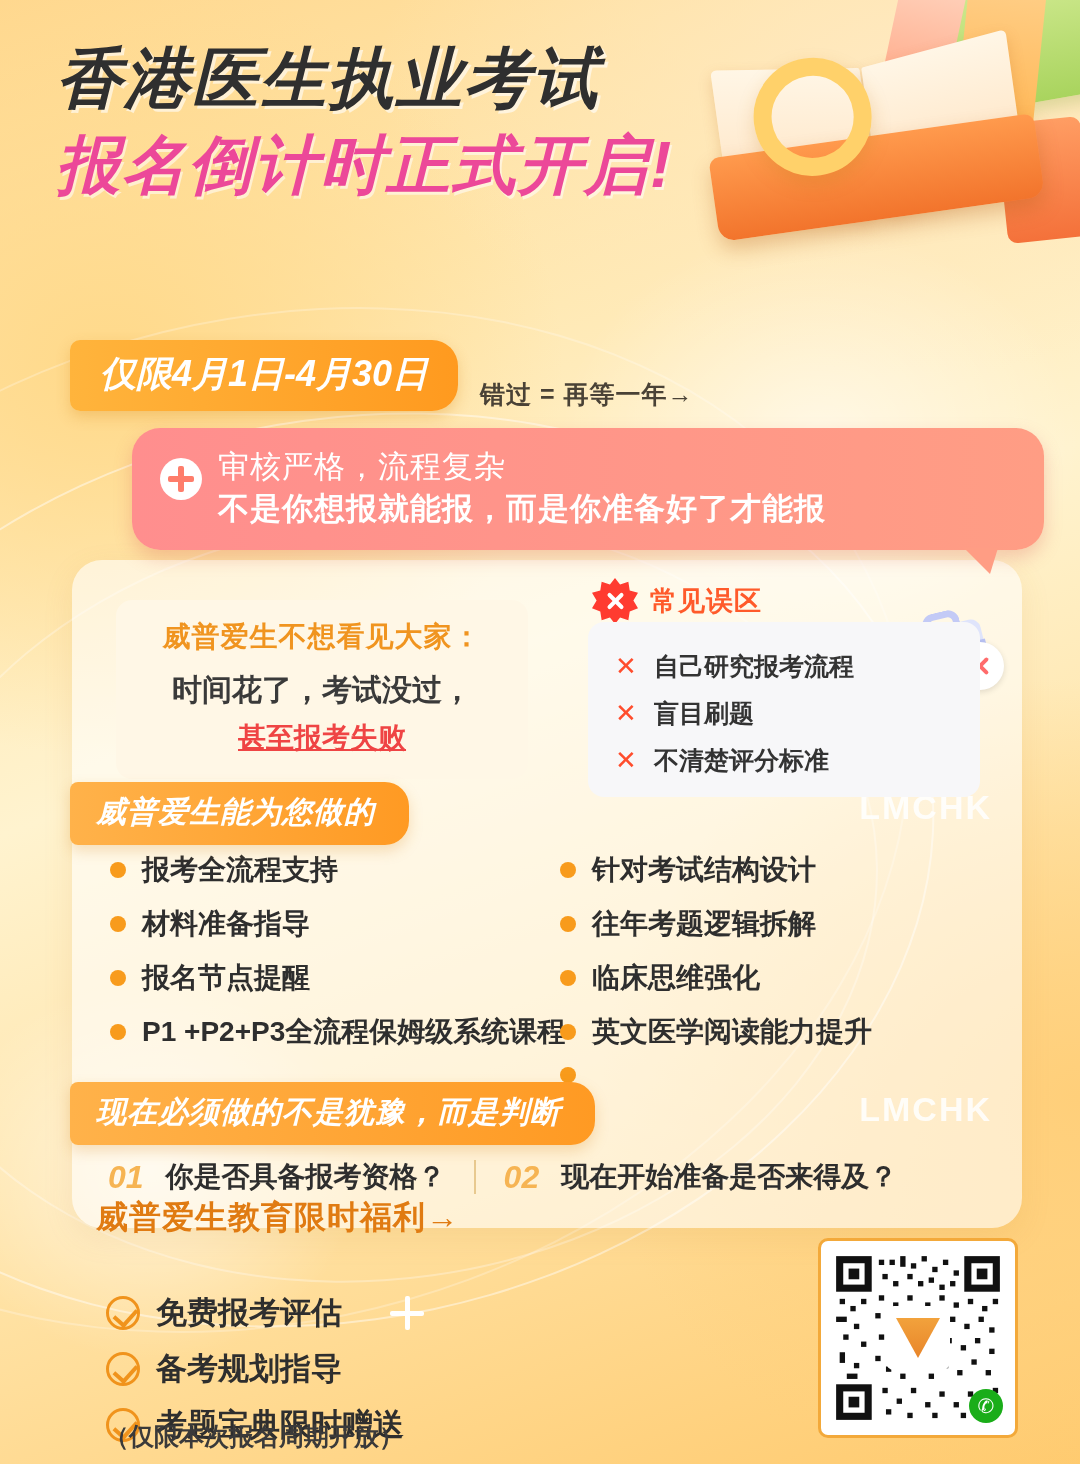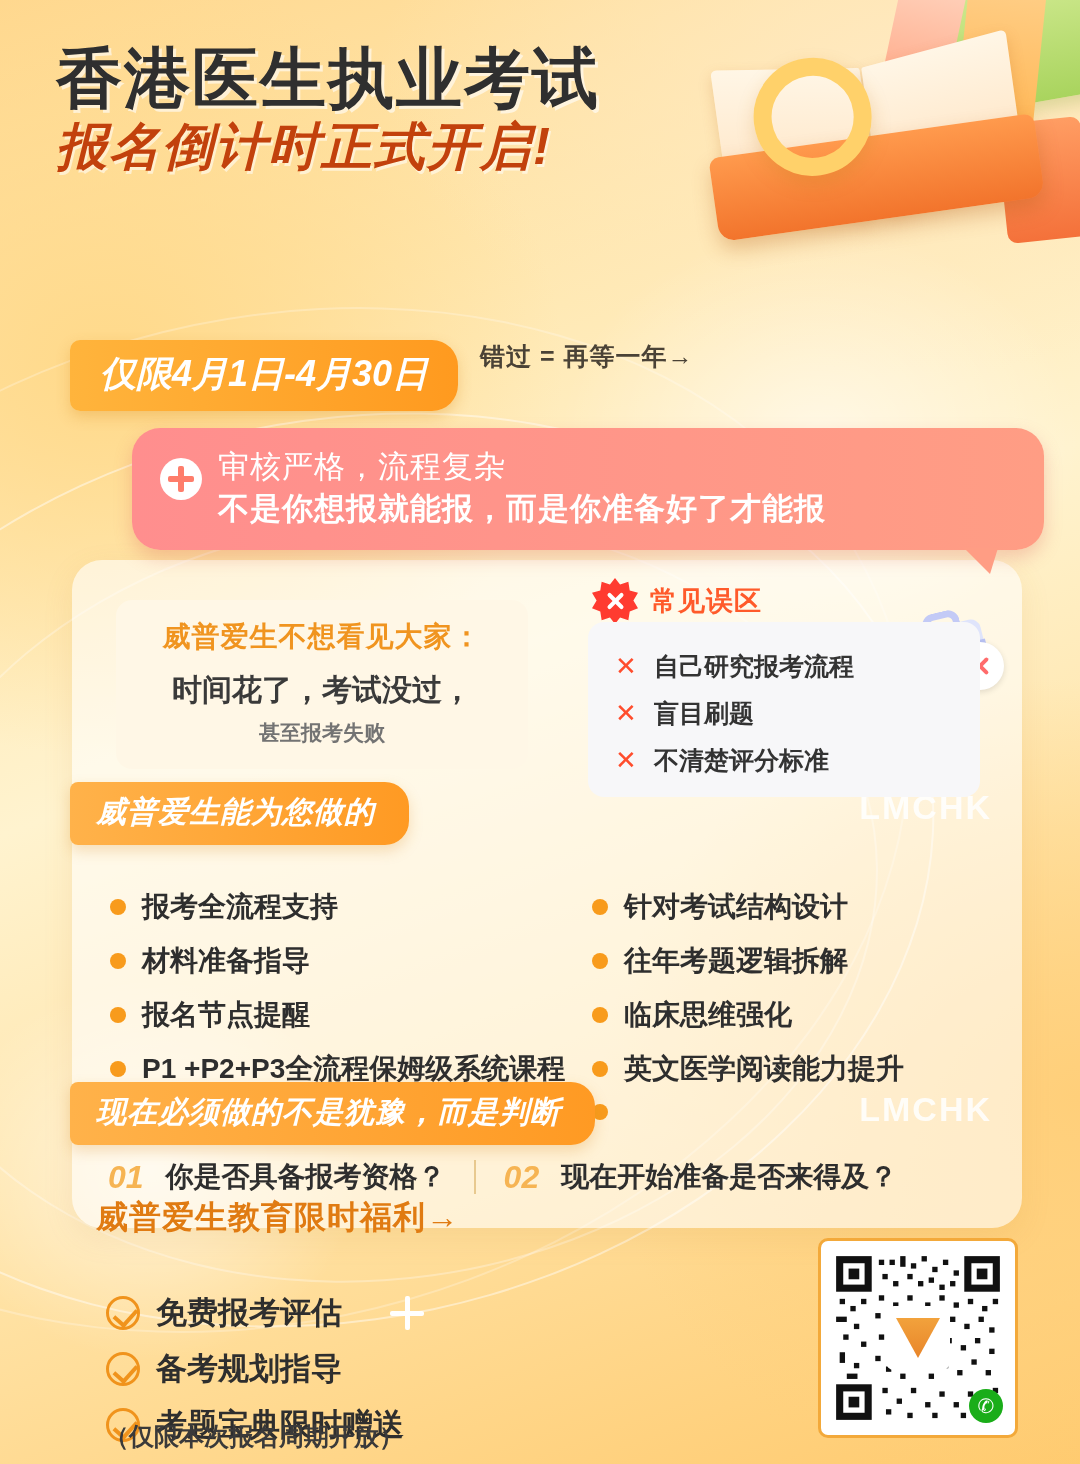--- a/index.html
+++ b/index.html
@@ -68,33 +68,34 @@
     background: linear-gradient(180deg,#cfe98f,#a9d45e); border-radius: 12px;
     transform: rotate(-10deg); box-shadow: 0 8px 16px rgba(120,160,50,0.25);
   }
 
   
   .title-block { position: absolute; left: 56px; top: 44px; z-index: 5; }
   .t1 {
     font-size: 66px; font-weight: 800; letter-spacing: 2px;
     color: #2f2f2f; line-height: 1.05;
     text-shadow: 3px 3px 0 rgba(255,255,255,0.6);
+    font-style: italic;
   }
   .t2 {
     font-size: 70px; font-weight: 800; font-style: italic;
     color: #1f1f1f; line-height: 1.0; margin-top: 2px;
     letter-spacing: 1px;
   }
   .t3 {
-    font-size: 51px; font-weight: 800; font-style: italic;
-    color: #c2410c; line-height: 1.08; margin-top: 6px;
+    font-size: 64px; font-weight: 800; font-style: italic;
+    color: #ec4899; line-height: 1.08; margin-top: 18px;
     letter-spacing: 2px;
     text-shadow: 2px 3px 0 rgba(255,255,255,0.55);
   }
-  .date-row { position: absolute; left: 70px; top: 340px; display: flex; align-items: flex-start; gap: 22px; z-index: 5; }
+  .date-row { position: absolute; left: 70px; top: 340px; display: flex; align-items: flex-end; gap: 22px; z-index: 5; }
   .date-pill {
     background: linear-gradient(90deg,#ffb43c,#ff9a1f);
     color: #fff; font-size: 36px; font-weight: 800; font-style: italic;
     padding: 10px 30px 12px 30px; border-radius: 10px 26px 26px 10px;
     box-shadow: 0 6px 14px rgba(220,140,30,0.3);
   }
   .miss-note { font-size: 25px; color: #4a4236; font-weight: 600; letter-spacing: 1px; }
 
   
   .alert {
@@ -133,21 +134,21 @@
   .wm1 { right: 30px; top: 228px; }
   .wm2 { right: 30px; top: 530px; }
 
   .pain-box {
     position: absolute; left: 44px; top: 40px; width: 412px;
     background: #fff7e6; border-radius: 16px; padding: 18px 16px 22px 16px;
     text-align: center;
   }
   .pain-title { font-size: 28px; font-weight: 800; color: #f0941f; letter-spacing: 1px; }
   .pain-l2 { font-size: 30px; font-weight: 800; color: #3a3a3a; margin-top: 14px; }
-  .pain-l3 { font-size: 21px; font-weight: 800; color: #737373; margin-top: 8px; }
+  .pain-l3 { font-size: 28px; font-weight: 800; color: #ef4444; margin-top: 8px; text-decoration: underline; }
 
   .myth-box {
     position: absolute; left: 516px; top: 62px; width: 392px;
     background: #f7f7f9; border-radius: 16px; padding: 28px 20px 20px 26px;
   }
   .myth-badge {
     position: absolute; left: 520px; top: 18px; display: flex; align-items: center; gap: 12px;
   }
   .burst {
     width: 46px; height: 46px; background: #ff3b30;
@@ -316,21 +317,21 @@
     </div>
     <div class="myth-item">
       <span class="x-mark">✕</span>
       <span class="myth-text">不清楚评分标准</span>
     </div>
   </div>
 </div>
 
 <div class="sec-pill" style="left:70px; top:782px;">威普爱生能为您做的</div>
 
-<div class="services" style="top:888px;gap:32px;">
+<div class="services" style="top:851px;">
   <div class="col">
     <div class="srv-item">
         <span class="dot"></span>
         <span class="srv-text">报考全流程支持</span>
       </div>
     <div class="srv-item">
         <span class="dot"></span>
         <span class="srv-text">材料准备指导</span>
       </div>
     <div class="srv-item">

